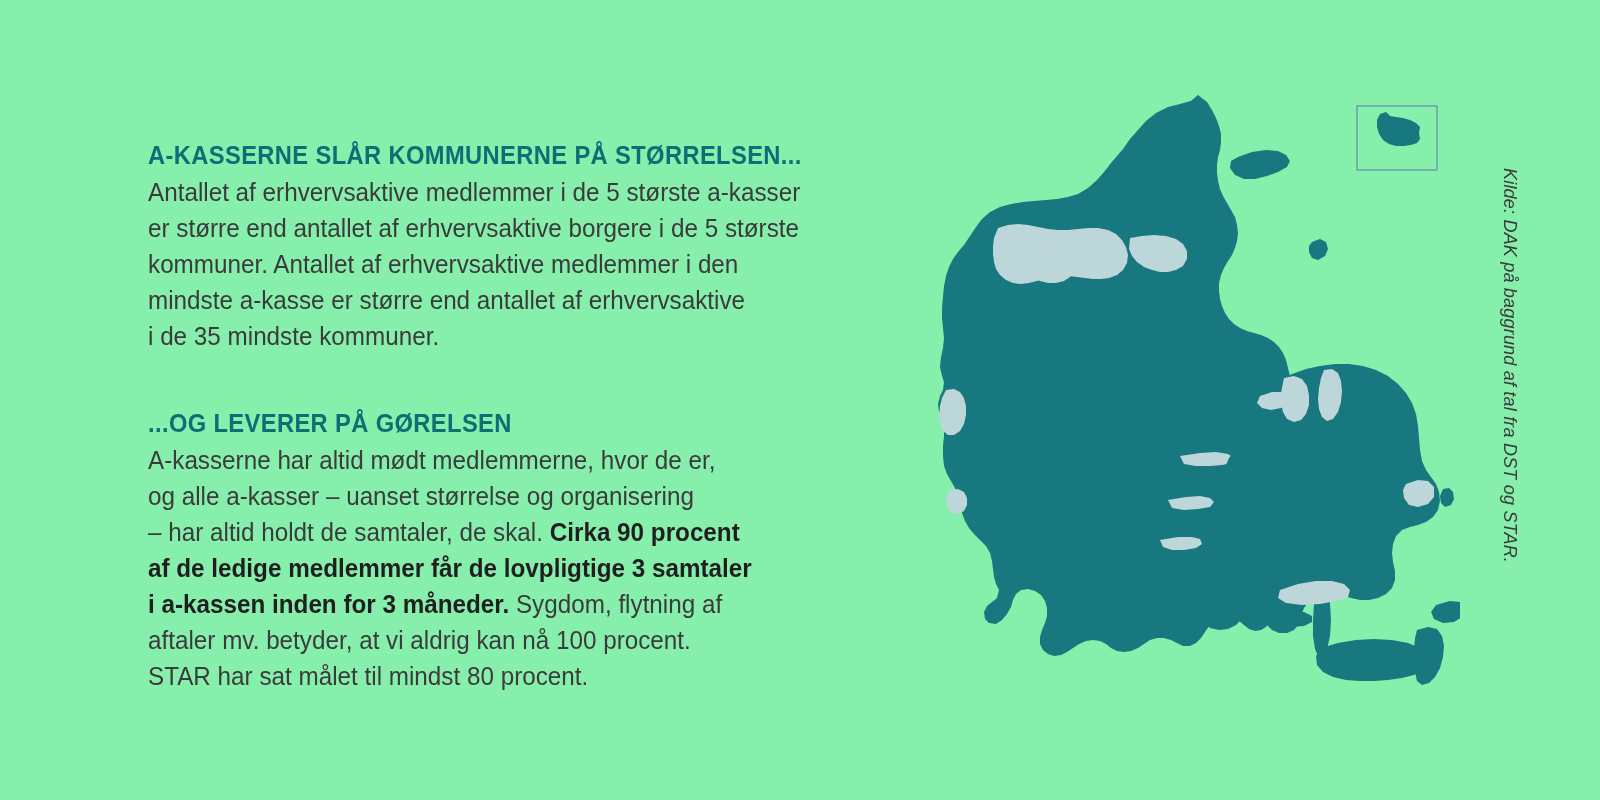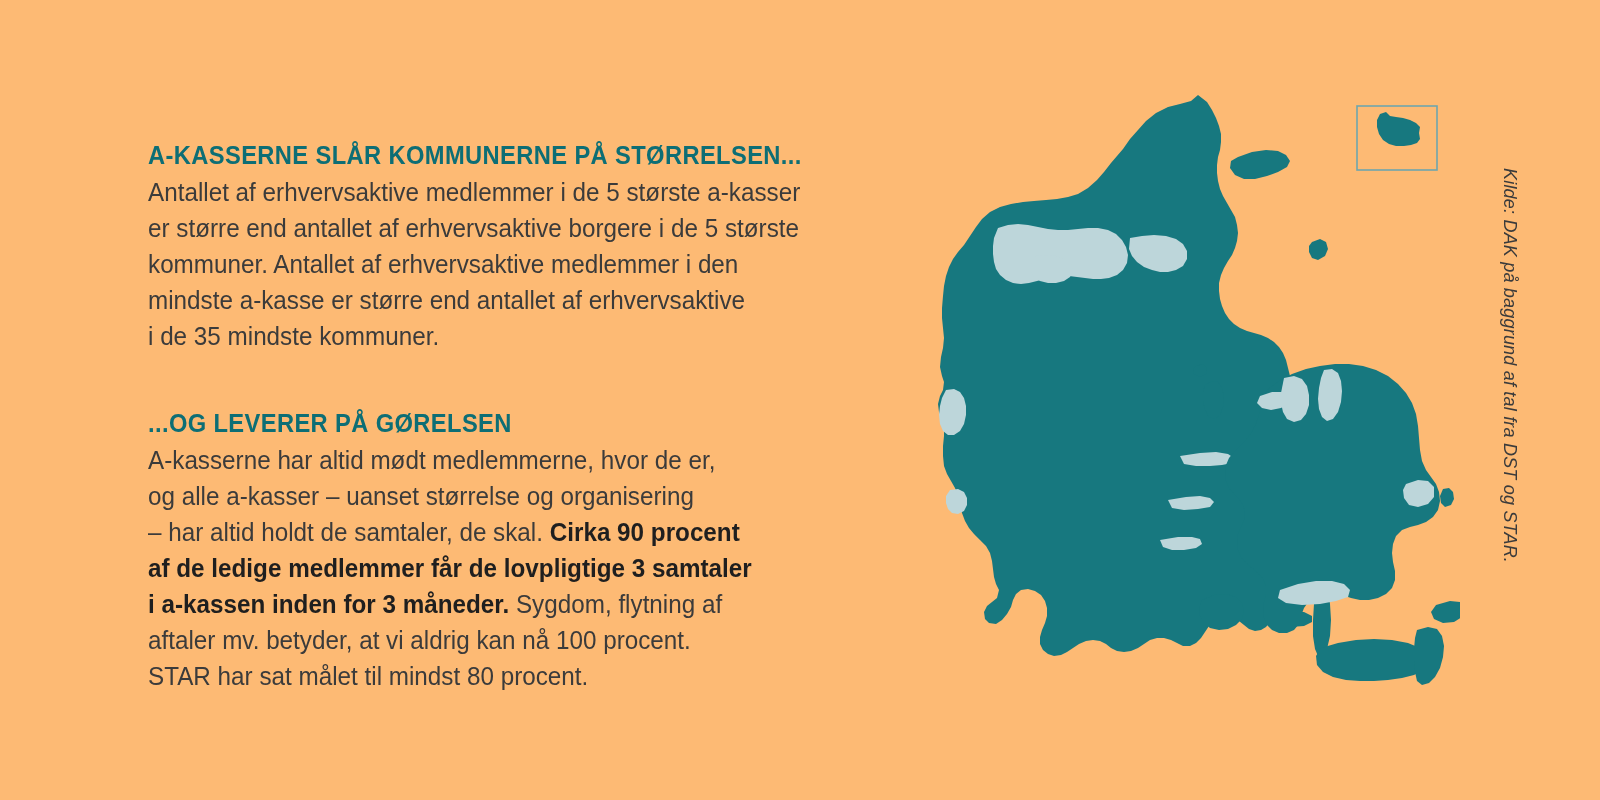--- a/index.html
+++ b/index.html
@@ -10,21 +10,21 @@
     width: 1600px;
     height: 800px;
     overflow: hidden;
     font-family: "Liberation Sans", sans-serif;
   }
 
   .poster {
     position: relative;
     width: 1600px;
     height: 800px;
-    background: #fdba74;
+    background: #86efac;
     overflow: hidden;
   }
 
   
   .text-column {
     position: absolute;
     left: 148px;
     top: 140px;
     width: 760px;
   }

